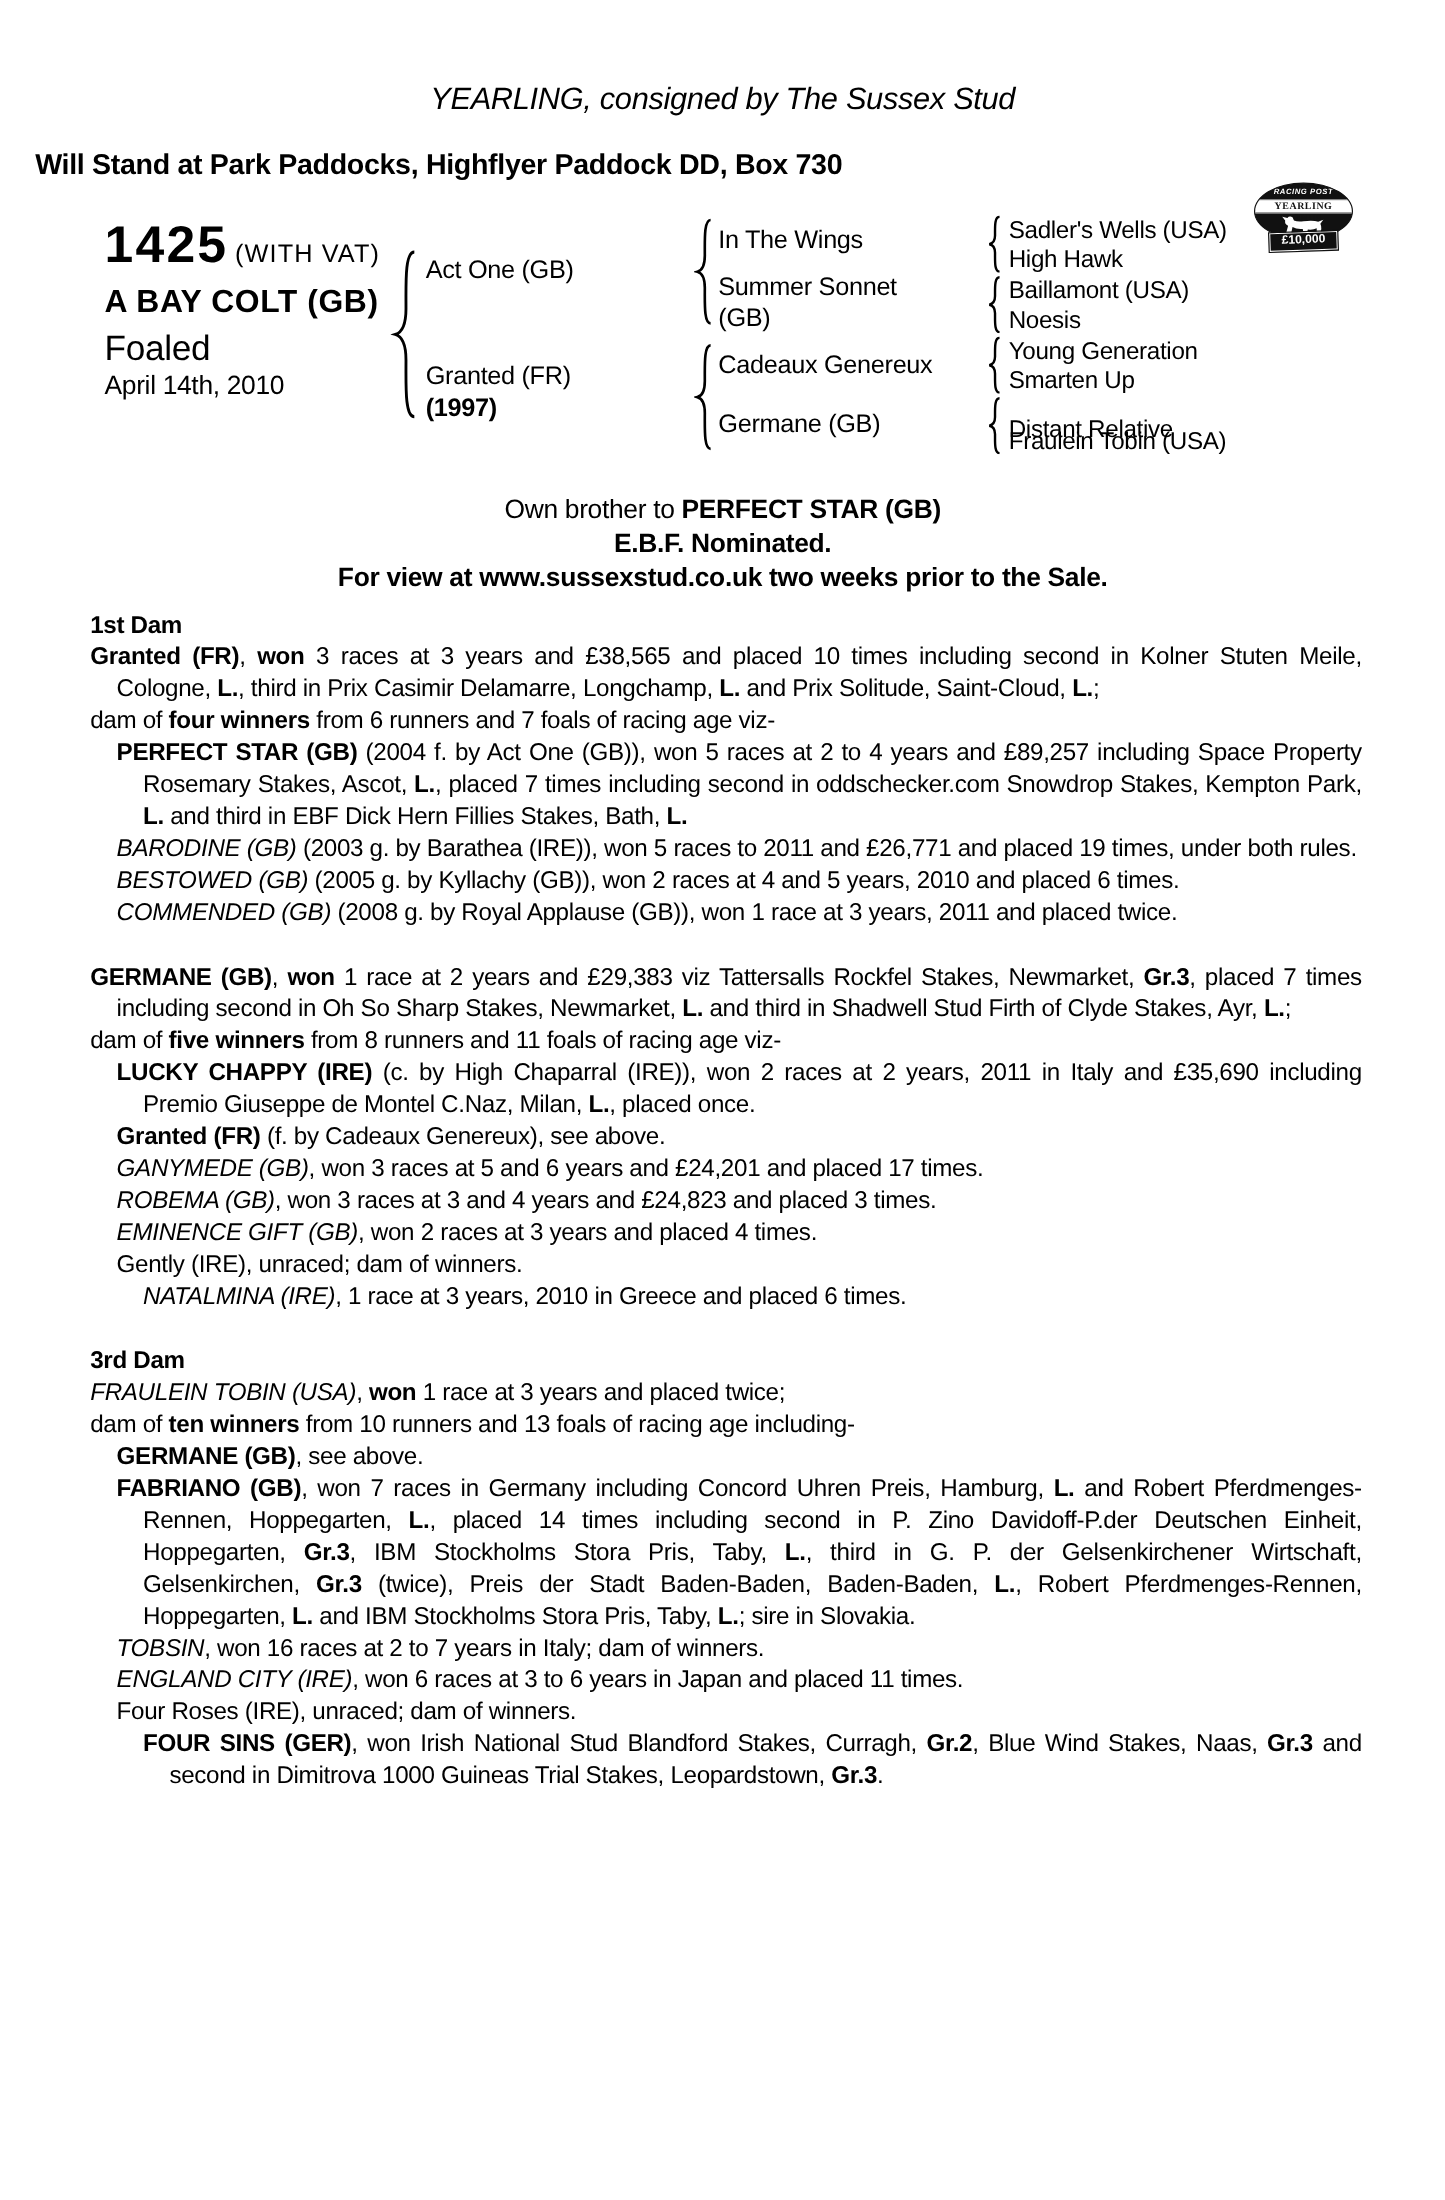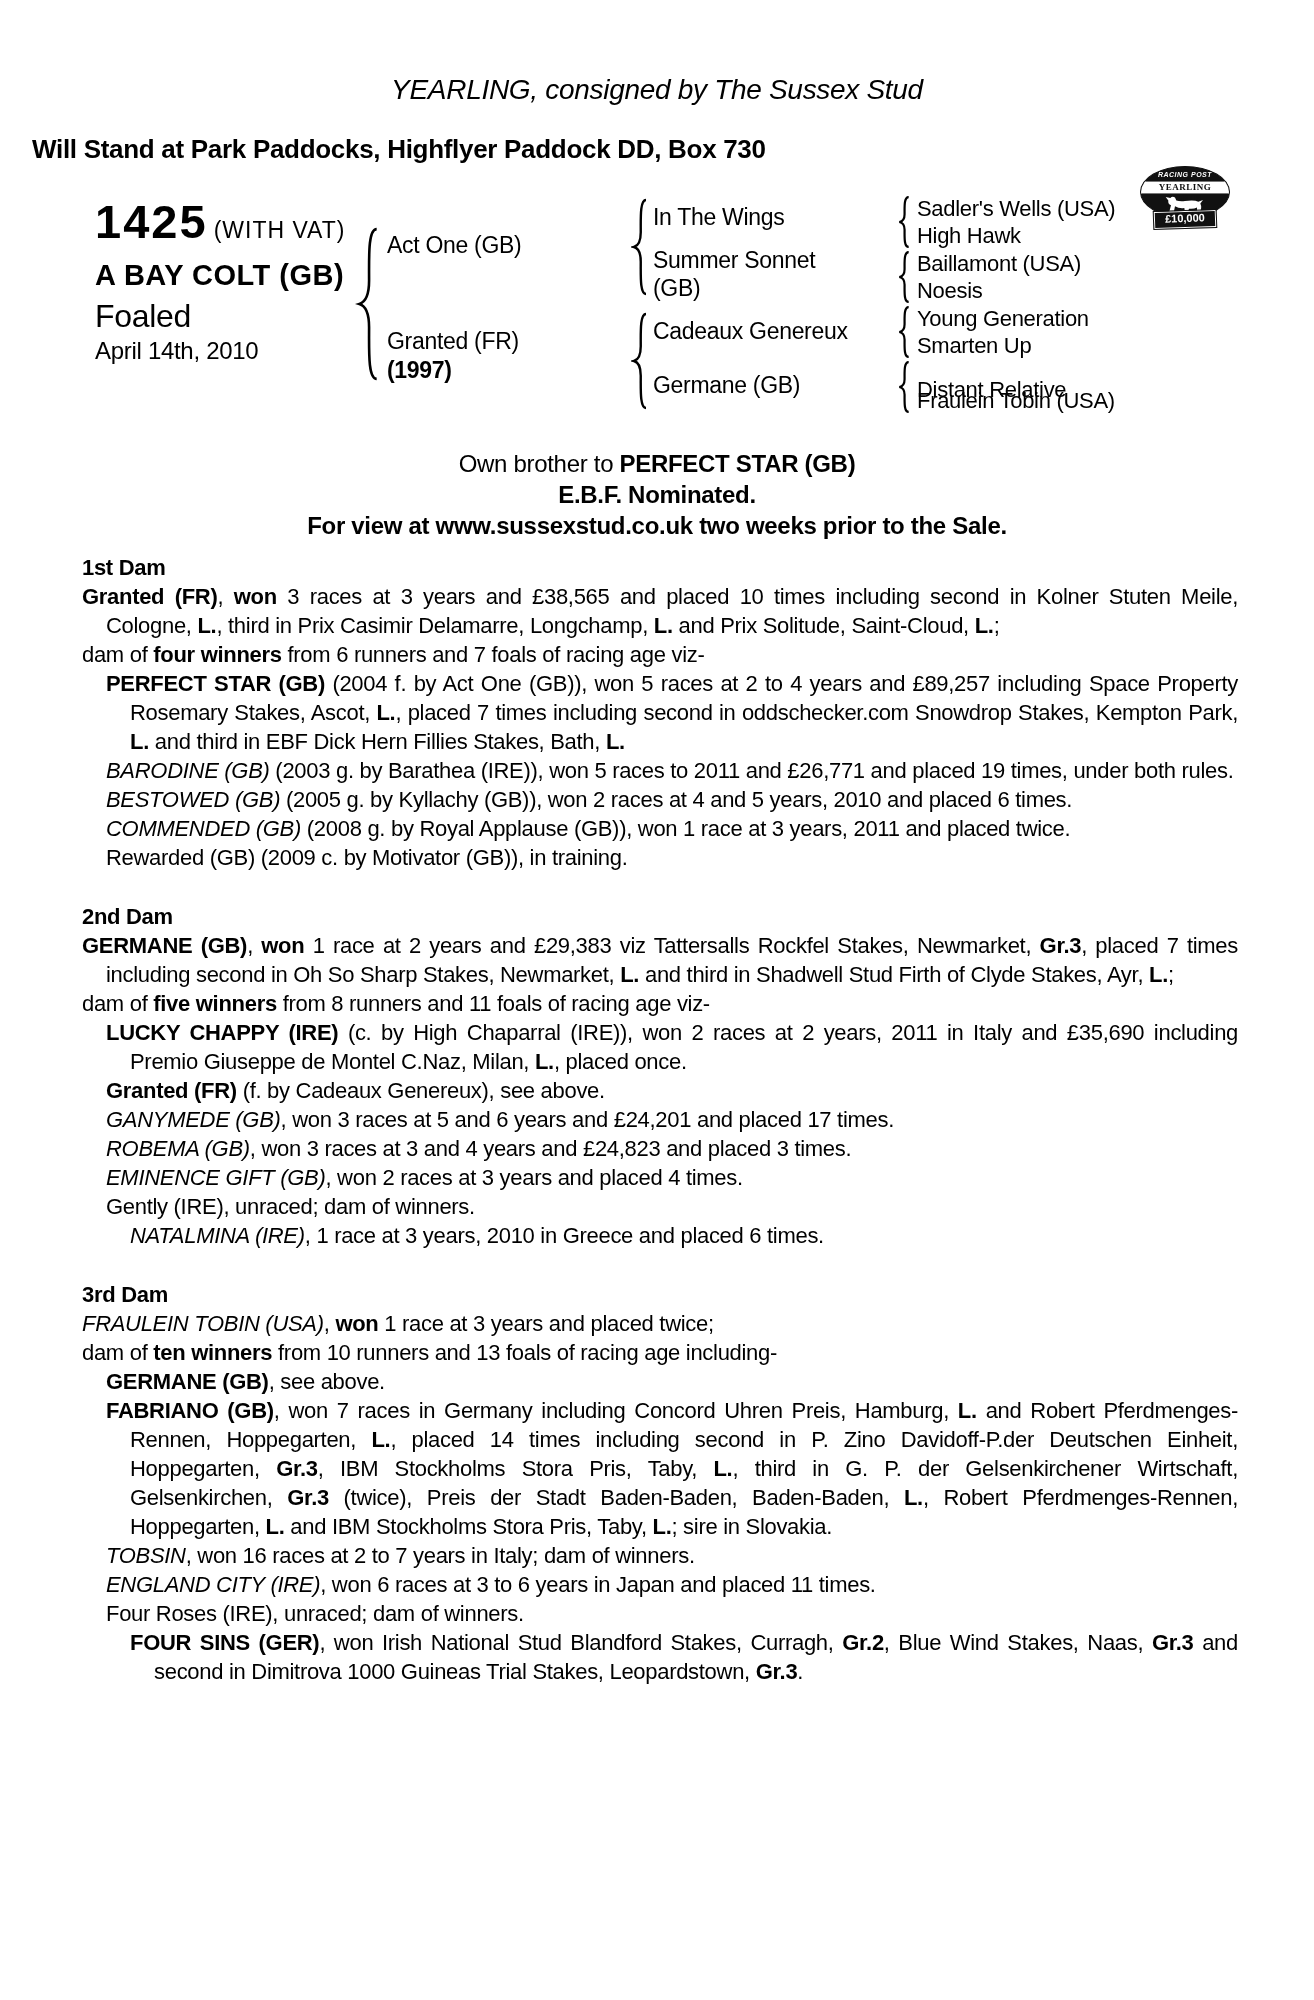--- a/index.html
+++ b/index.html
@@ -161,24 +161,22 @@
 
   <div class="details">
       <div class="section">
         <div class="dam-heading">1st Dam</div>
         <div class="para i0"><span class="b">Granted (FR)</span><span>, </span><span class="b">won</span><span> 3 races at 3 years and £38,565 and placed 10 times including second in Kolner Stuten Meile, Cologne, </span><span class="b">L.</span><span>, third in Prix Casimir Delamarre, Longchamp, </span><span class="b">L.</span><span> and Prix Solitude, Saint-Cloud, </span><span class="b">L.</span><span>;</span></div>
         <div class="para i0"><span>dam of </span><span class="b">four winners</span><span> from 6 runners and 7 foals of racing age viz-</span></div>
         <div class="para i1"><span class="b">PERFECT STAR (GB)</span><span> (2004 f. by Act One (GB)), won 5 races at 2 to 4 years and £89,257 including Space Property Rosemary Stakes, Ascot, </span><span class="b">L.</span><span>, placed 7 times including second in oddschecker.com Snowdrop Stakes, Kempton Park, </span><span class="b">L.</span><span> and third in EBF Dick Hern Fillies Stakes, Bath, </span><span class="b">L.</span></div>
         <div class="para i1"><span class="it">BARODINE (GB)</span><span> (2003 g. by Barathea (IRE)), won 5 races to 2011 and £26,771 and placed 19 times, under both rules.</span></div>
         <div class="para i1"><span class="it">BESTOWED (GB)</span><span> (2005 g. by Kyllachy (GB)), won 2 races at 4 and 5 years, 2010 and placed 6 times.</span></div>
         <div class="para i1"><span class="it">COMMENDED (GB)</span><span> (2008 g. by Royal Applause (GB)), won 1 race at 3 years, 2011 and placed twice.</span></div>
-        <div class="para i1"><span>Rewarded (GB) (2009 c. by Motivator (GB)), in training.</span></div>
       </div>
       <div class="section">
-        <div class="dam-heading">2nd Dam</div>
         <div class="para i0"><span class="b">GERMANE (GB)</span><span>, </span><span class="b">won</span><span> 1 race at 2 years and £29,383 viz Tattersalls Rockfel Stakes, Newmarket, </span><span class="b">Gr.3</span><span>, placed 7 times including second in Oh So Sharp Stakes, Newmarket, </span><span class="b">L.</span><span> and third in Shadwell Stud Firth of Clyde Stakes, Ayr, </span><span class="b">L.</span><span>;</span></div>
         <div class="para i0"><span>dam of </span><span class="b">five winners</span><span> from 8 runners and 11 foals of racing age viz-</span></div>
         <div class="para i1"><span class="b">LUCKY CHAPPY (IRE)</span><span> (c. by High Chaparral (IRE)), won 2 races at 2 years, 2011 in Italy and £35,690 including Premio Giuseppe de Montel C.Naz, Milan, </span><span class="b">L.</span><span>, placed once.</span></div>
         <div class="para i1"><span class="b">Granted (FR)</span><span> (f. by Cadeaux Genereux), see above.</span></div>
         <div class="para i1"><span class="it">GANYMEDE (GB)</span><span>, won 3 races at 5 and 6 years and £24,201 and placed 17 times.</span></div>
         <div class="para i1"><span class="it">ROBEMA (GB)</span><span>, won 3 races at 3 and 4 years and £24,823 and placed 3 times.</span></div>
         <div class="para i1"><span class="it">EMINENCE GIFT (GB)</span><span>, won 2 races at 3 years and placed 4 times.</span></div>
         <div class="para i1"><span>Gently (IRE), unraced; dam of winners.</span></div>
         <div class="para i2"><span class="it">NATALMINA (IRE)</span><span>, 1 race at 3 years, 2010 in Greece and placed 6 times.</span></div>
       </div>

